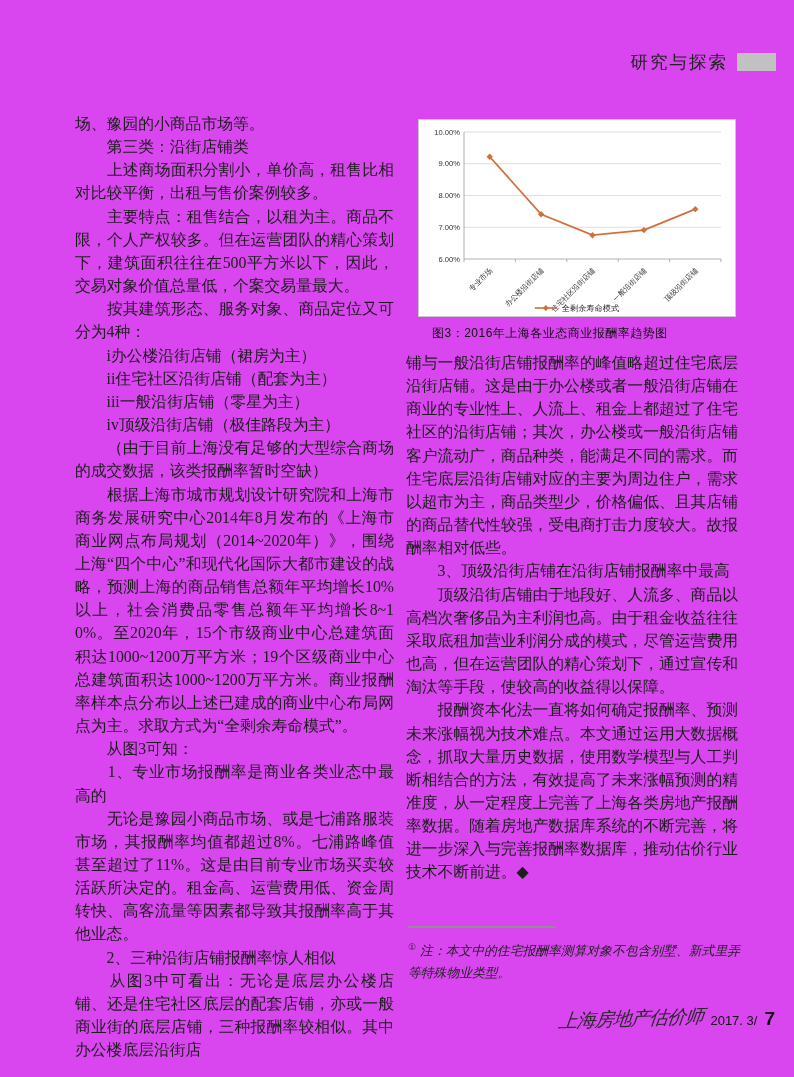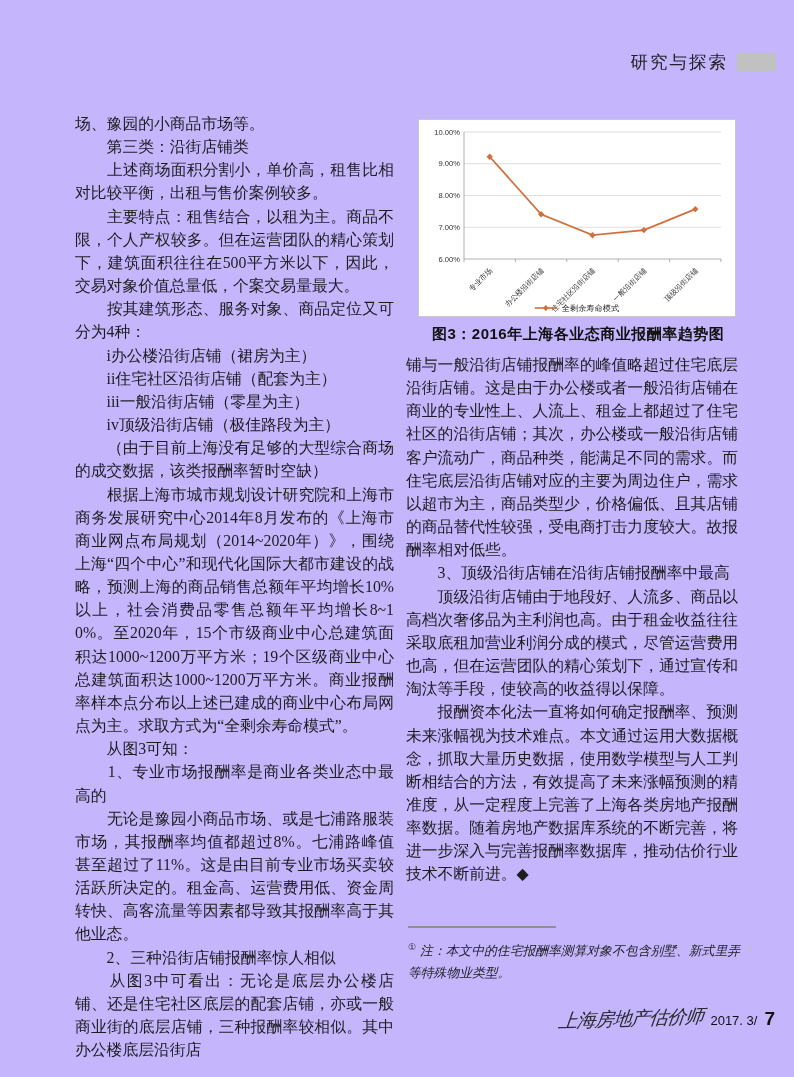--- a/index.html
+++ b/index.html
@@ -1,38 +1,38 @@
 <!DOCTYPE html>
 <html><head>
 <meta charset="utf-8">
 <style>
   html,body { margin:0; padding:0; background:#ffffff; }
   .page {
-    position:relative; width:794px; height:1077px; background:#c4b5fd;
+    position:relative; width:794px; height:1077px; background:#d946ef;
     font-family:"Liberation Serif","DejaVu Serif",serif; color:#1d1d1d;
     overflow:hidden;
   }
   
   .header { position:absolute; top:50px; right:18px; display:flex; align-items:center; gap:9px; }
   .header-title { font-family:"Liberation Sans","DejaVu Sans",sans-serif; font-size:17.5px; letter-spacing:2px; color:#222; }
   .header-block { width:39px; height:18px; }
   
   .col { position:absolute; top:112px; }
   .col-left { left:75px; width:319px; }
   .col-right { left:406px; width:332px; }
   .col p, .right-text p {
     margin:0; font-size:15.8px; line-height:23.15px;
     text-align:justify; word-break:break-all;
   }
   
   .figure { margin:7px 0 0 12px; width:318px; }
   .chart-svg { display:block; width:318px; height:198px; background:#fff; }
   .caption {
-    font-family:"Liberation Sans","DejaVu Sans",sans-serif; font-weight:bold;
-    font-size:15px; color:#111; margin:8px 0 9px 14px; letter-spacing:0.5px;
+    font-family:"Liberation Sans","DejaVu Sans",sans-serif; font-weight:normal;
+    font-size:12px; color:#111; margin:8px 0 9px 14px; letter-spacing:0.5px;
   }
   
   .footnote { position:absolute; left:408px; top:926px; width:332px; }
   .footnote-rule { width:148px; border-top:2px solid #8f8f8f; margin-bottom:9px; }
   .footnote-text { margin:0; font-style:italic; font-size:12.8px; line-height:21.5px; color:#222; text-align:justify; word-break:break-all; }
   .footnote-text sup { font-size:9px; font-style:normal; margin-right:4px; }
   
   .footer { position:absolute; top:1006px; right:19px; display:flex; align-items:baseline; gap:7px; }
   .logo { font-style:italic; font-size:19px; color:#2a2a2a; transform:skewX(-8deg) rotate(-2deg); letter-spacing:-1px; }
   .issue { font-family:"Liberation Sans","DejaVu Sans",sans-serif; font-size:13px; color:#111; }

